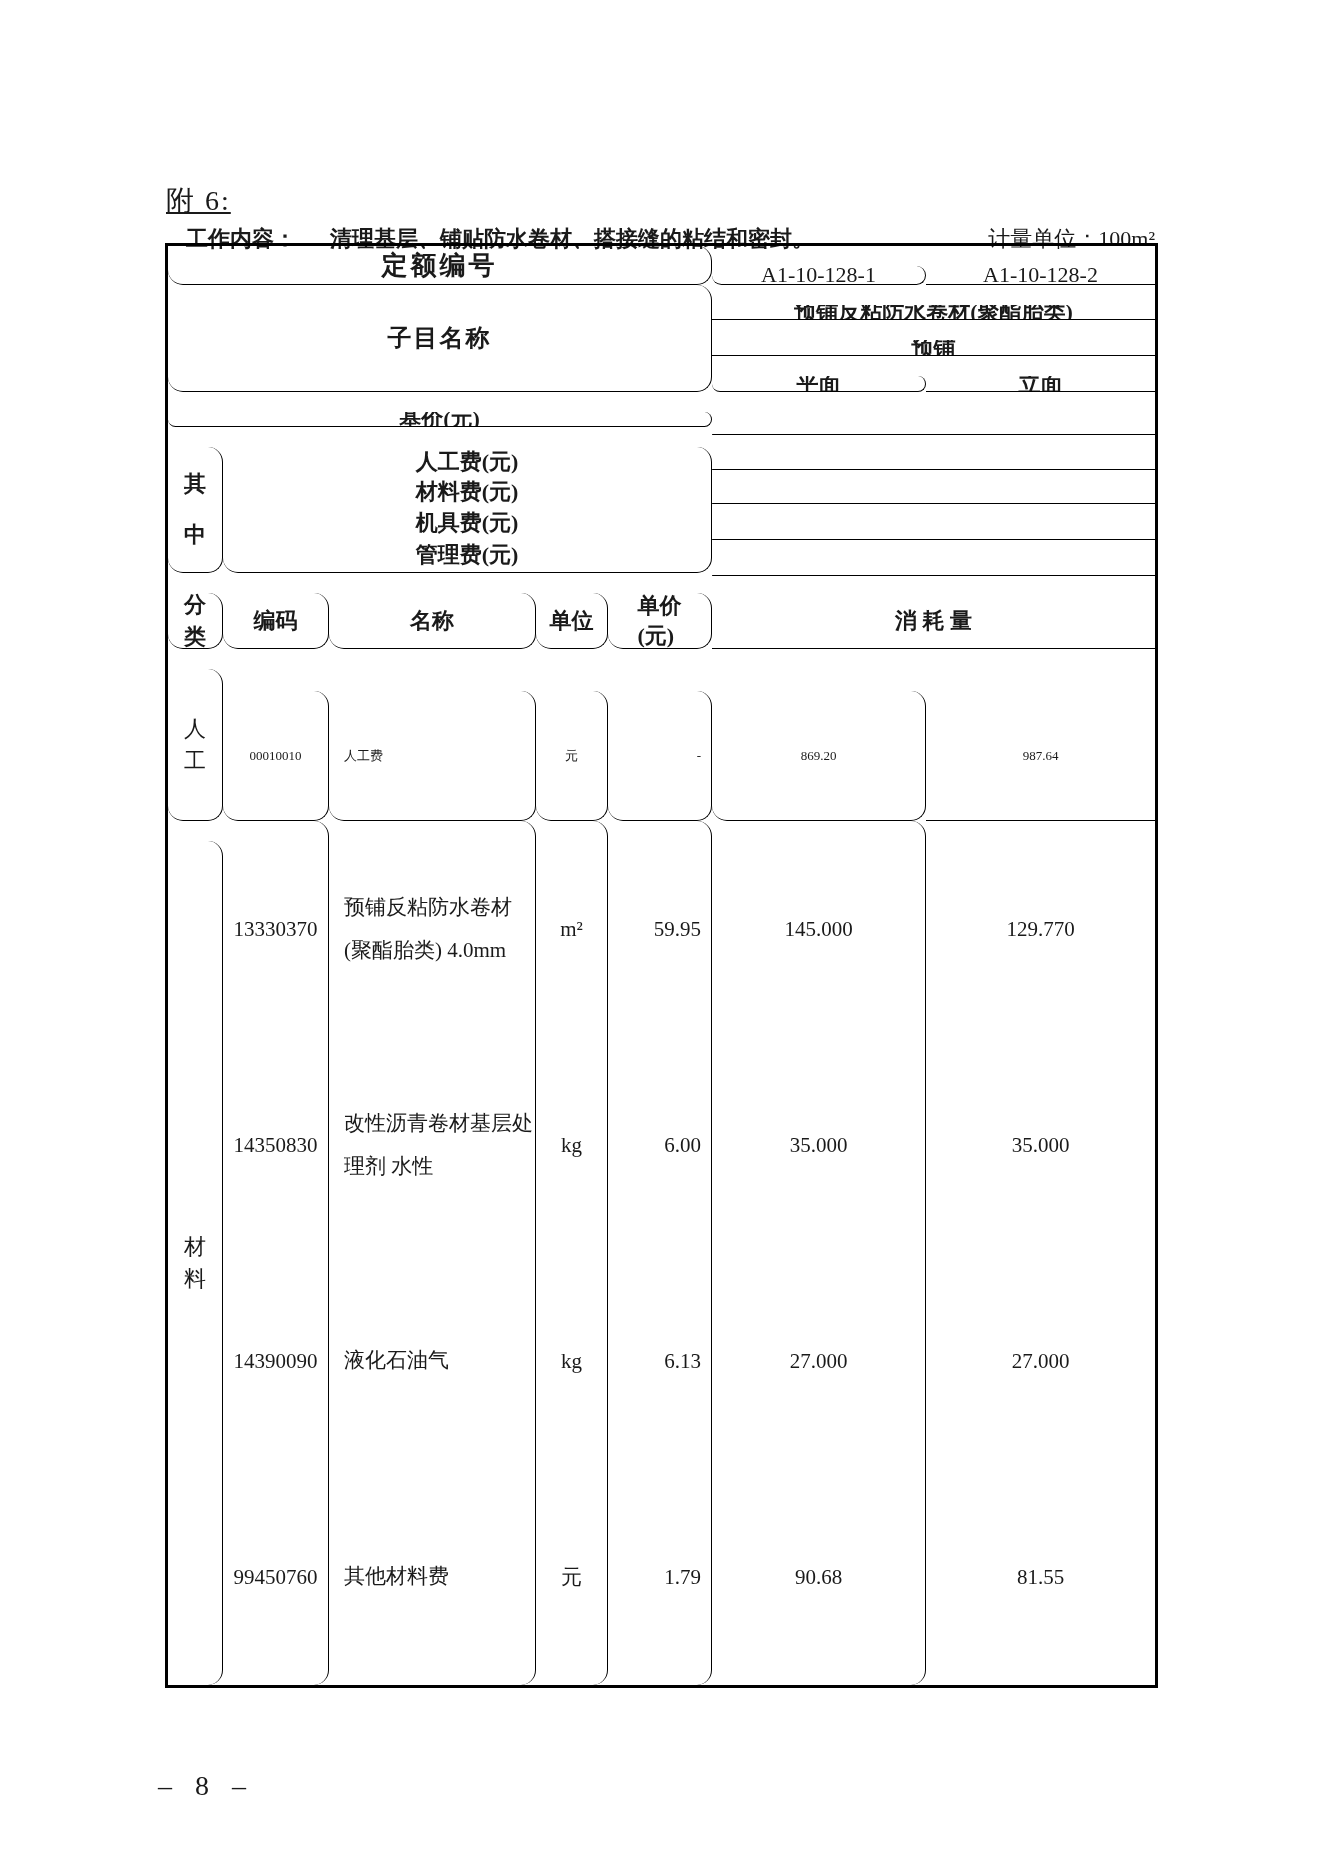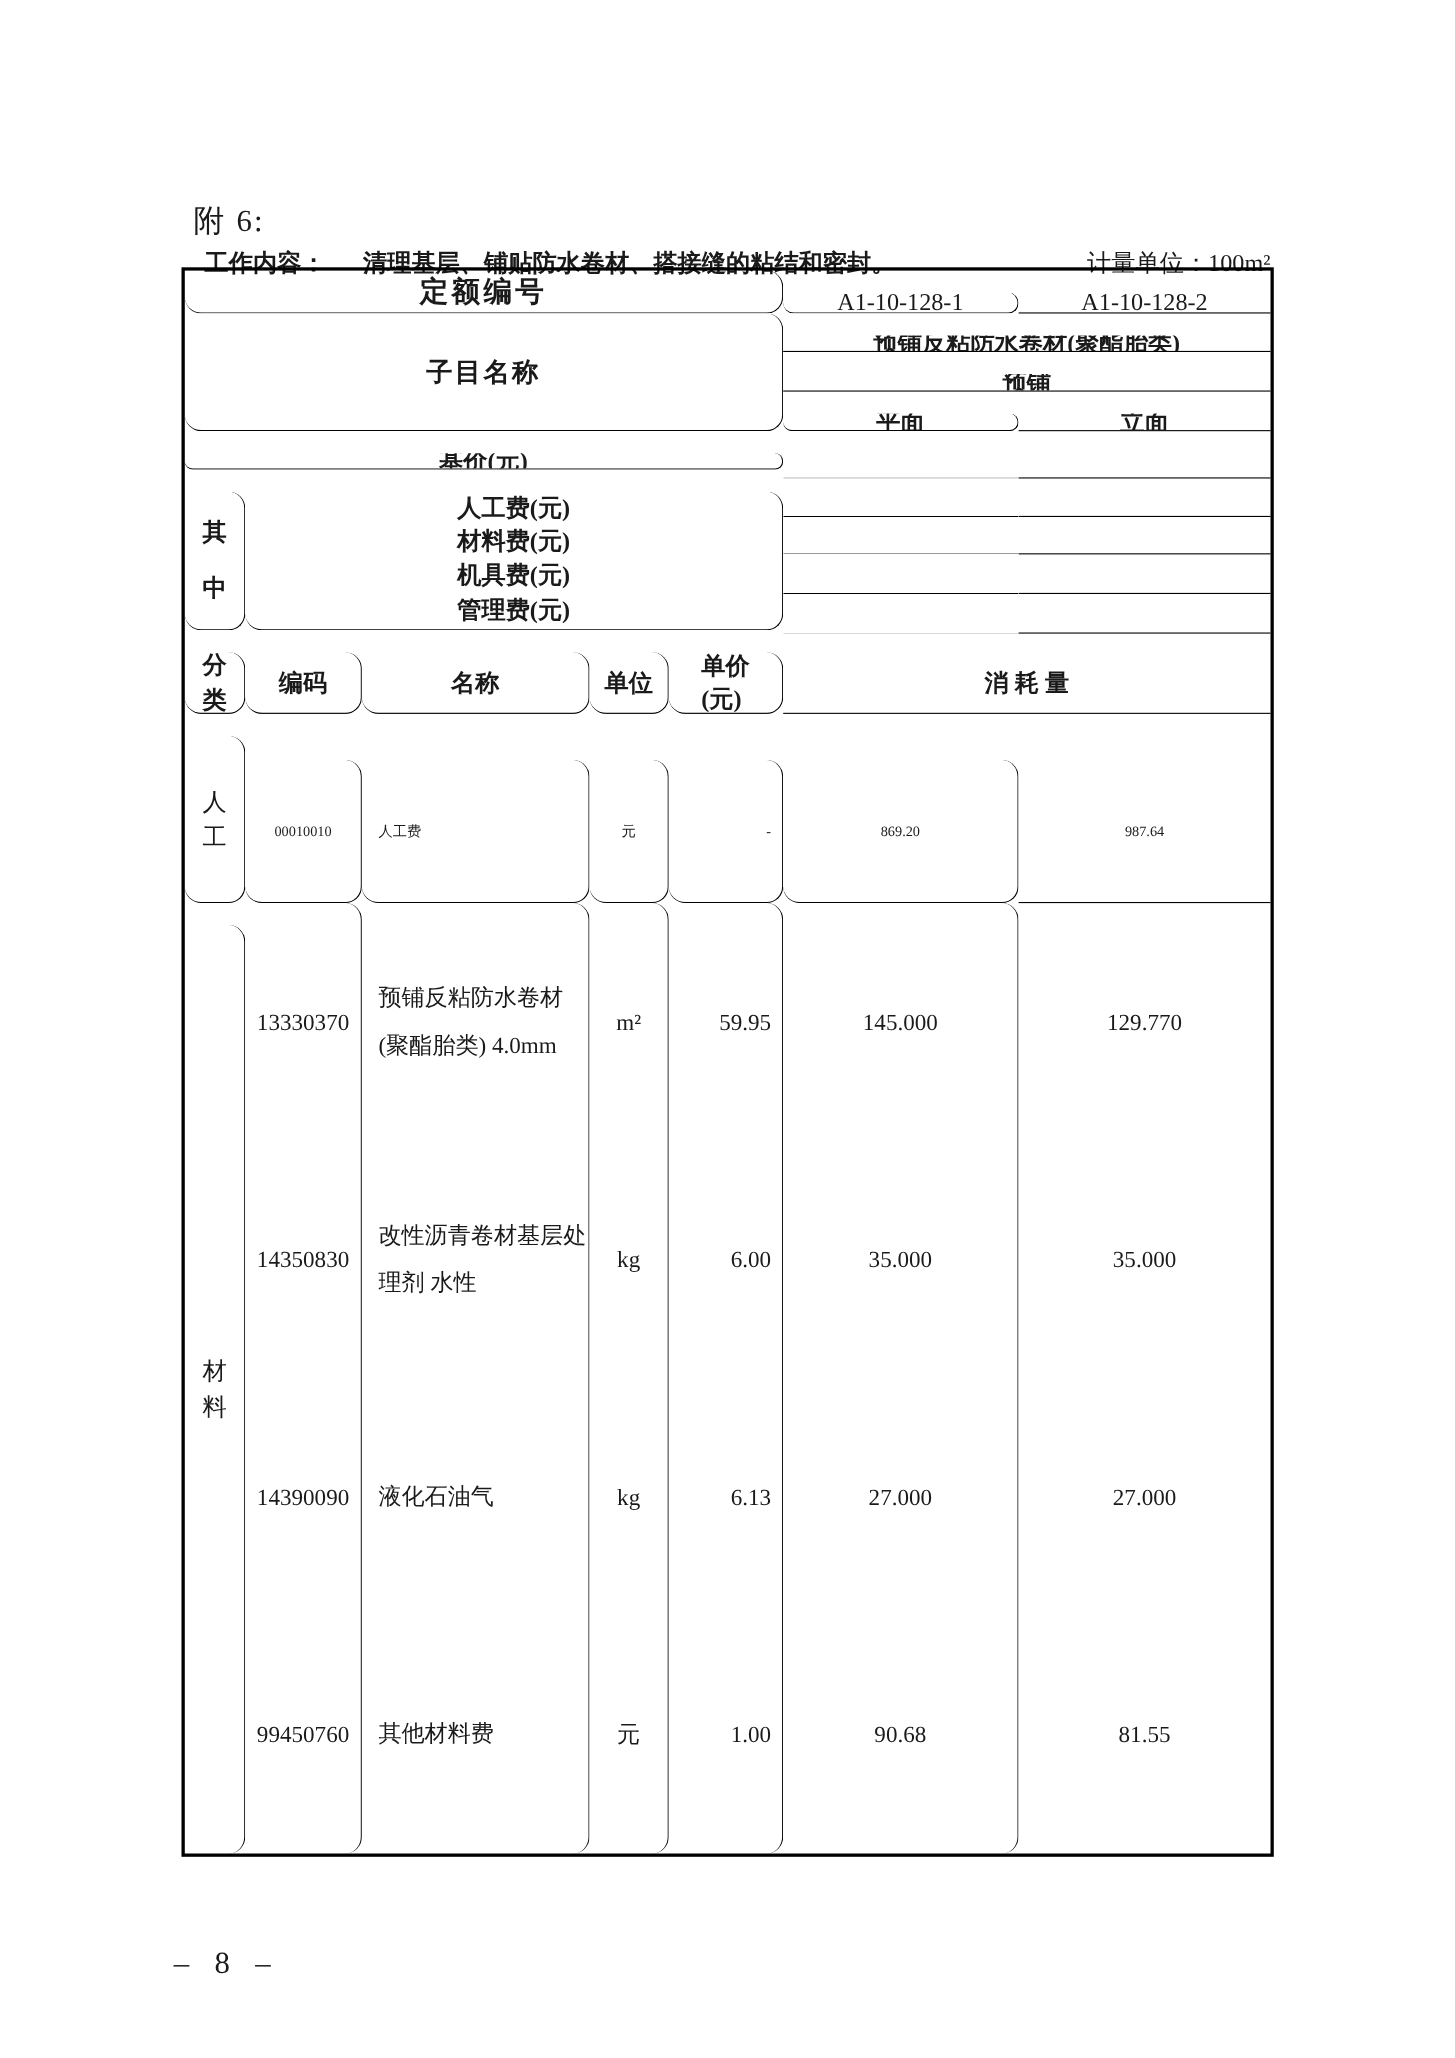--- a/index.html
+++ b/index.html
@@ -1,19 +1,19 @@
 <!DOCTYPE html>
 <html><head>
 <meta charset="utf-8">
 <style>
   * { margin:0; padding:0; box-sizing:border-box; }
   body { background:#ffffff; font-family:"Liberation Serif","DejaVu Serif",serif; color:#1a1a1a; }
   .page { position:relative; width:1323px; height:1871px; background:#ffffff; overflow:hidden; }
 
-  .appendix { position:absolute; left:176px; top:182px; font-size:28px; letter-spacing:2px; }
+  .appendix { position:absolute; left:166px; top:182px; font-size:28px; letter-spacing:2px;text-decoration:underline; }
   .workline { position:absolute; left:186px; top:224px; width:980px; font-size:22px; display:flex;font-weight:bold; }
   .workline .wc-label { flex:0 0 auto; }
   .workline .wc-text { margin-left:34px; }
   .unitline { position:absolute; top:224px; right:168px; font-size:22px; }
 
   
   .tbl { position:absolute; left:165px; top:243px; width:993px; height:1445px;
          border:3px solid #000; display:grid;
          grid-template-columns:55px 106px 207px 72px 104px 214px 229px;
          grid-template-rows:39px 35px 36px 36px 35px 34px 36px 36px 40px 76px 172px 864px; }
@@ -144,21 +144,21 @@
     <div class="br slotcol" style="grid-area:12/4/13/5">
       <div class="slot">m²</div>
       <div class="slot">kg</div>
       <div class="slot">kg</div>
       <div class="slot">元</div>
     </div>
     <div class="br slotcol" style="grid-area:12/5/13/6">
       <div class="slot price">59.95</div>
       <div class="slot price">6.00</div>
       <div class="slot price">6.13</div>
-      <div class="slot price">1.00</div>
+      <div class="slot price">1.79</div>
     </div>
     <div class="br slotcol" style="grid-area:12/6/13/7">
       <div class="slot">145.000</div>
       <div class="slot">35.000</div>
       <div class="slot">27.000</div>
       <div class="slot">90.68</div>
     </div>
     <div class="slotcol" style="grid-area:12/7/13/8">
       <div class="slot">129.770</div>
       <div class="slot">35.000</div>

